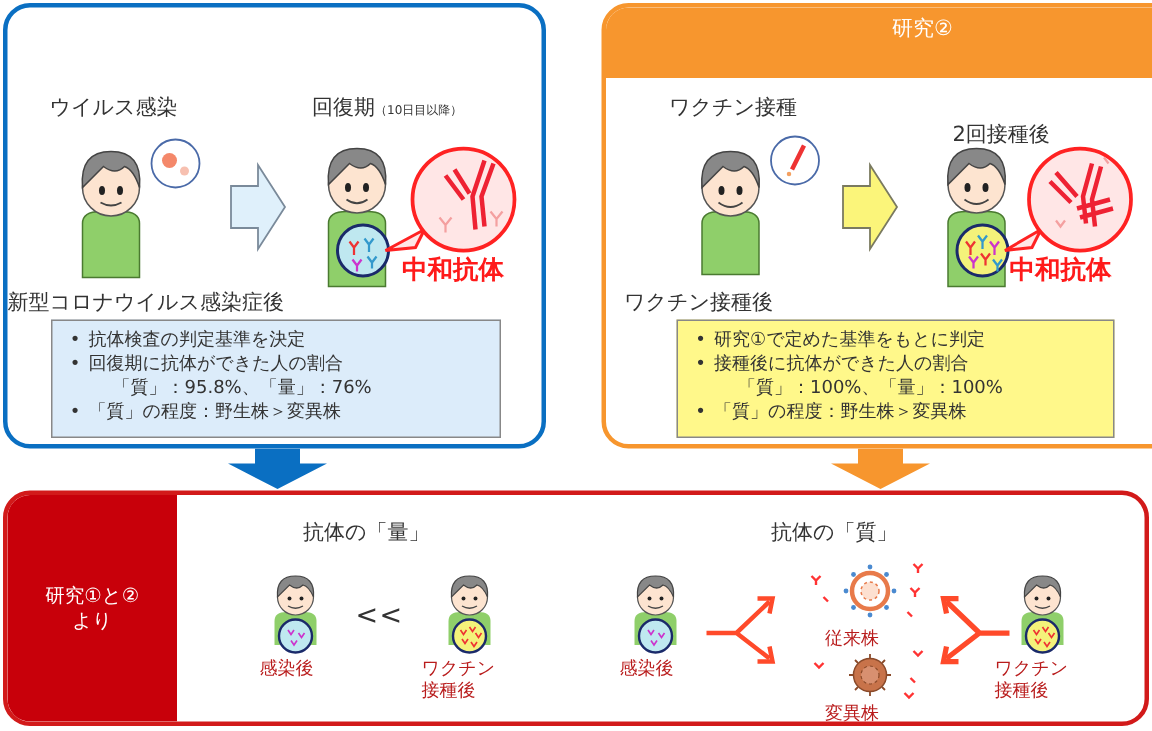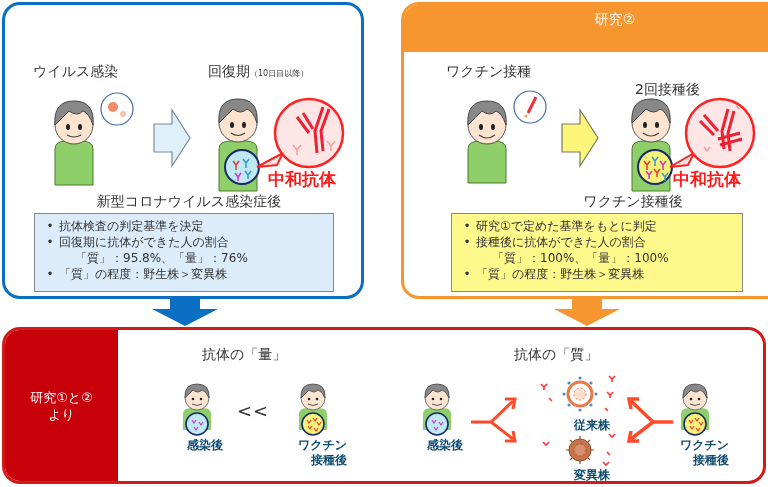--- a/index.html
+++ b/index.html
@@ -8,39 +8,39 @@
 
   .panel { position: absolute; border-radius: 18px; border-width: 3px; border-style: solid; background: #fff; overflow: hidden; }
   .panel-blue { left: 2px; top: 2px; width: 362px; height: 297px; border-color: #0a6fc2; }
   .panel-orange { left: 401px; top: 2px; width: 428px; height: 297px; border-color: #f7962e; }
   .panel-head { position: absolute; left: 0; right: 0; top: 0; height: 47px; color: #fff; text-align: center; font-size: 14px; line-height: 19px; padding-top: 5px; }
   .panel-blue .panel-head { background: #0a6fc2; }
   .panel-orange .panel-head { background: #f7962e; }
 
   .stage-label { position: absolute; font-size: 14px; color: #333; white-space: nowrap; }
   .stage-label small { font-size: 8px; }
-  .sub-caption { position: absolute; font-size: 14px; color: #333; white-space: nowrap; text-align: center; padding-left: 12px; }
+  .sub-caption { position: absolute; font-size: 14px; color: #333; white-space: nowrap; text-align: left; }
 
   .info-box { position: absolute; border: 1px solid #888; font-size: 12px; line-height: 16px; color: #333; padding: 4px 6px 4px 6px; }
   .info-blue { background: #dcecfa; left: 29px; top: 208px; width: 300px; height: 79px; }
   .info-yellow { background: #fff88a; left: 47px; top: 208px; width: 292px; height: 79px; }
   .info-box .row { display: flex; }
   .info-box .bullet { width: 18px; text-align: center; flex-shrink: 0; }
   .info-box .indent { padding-left: 34px; }
 
   .person { position: absolute; }
 
   .big-arrow { position: absolute; }
 
   .down-arrow { position: absolute; }
 
   .bottom-panel { position: absolute; left: 2px; top: 327px; width: 764px; height: 157px; border: 3px solid #d21a1a; border-radius: 18px; background: #fff; overflow: hidden; }
   .bottom-side { position: absolute; left: 0; top: 0; width: 113px; height: 100%; background: #c8000a; color: #fff; font-size: 13px; line-height: 17px; text-align: center; display: flex; align-items: center; justify-content: center; }
   .bottom-title { position: absolute; font-size: 14px; color: #333; white-space: nowrap; }
-  .small-cap { position: absolute; font-size: 12px; color: #0c4a6e; text-align: right; line-height: 15px; white-space: nowrap; font-weight: bold; }
+  .small-cap { position: absolute; font-size: 12px; color: #b91c1c; text-align: left; line-height: 15px; white-space: nowrap; }
   .lt-sign { position: absolute; font-size: 18px; color: #333; letter-spacing: 1px; }
 
   .badge-neut { position: absolute; font-size: 17px; font-weight: bold; color: #ff1a1a; white-space: nowrap;
     text-shadow: -1px -1px 0 #fff, 1px -1px 0 #fff, -1px 1px 0 #fff, 1px 1px 0 #fff, 0 0 2px #fff; }
 </style>
 </head>
 <body>
 
 <div class="panel panel-blue">
 

